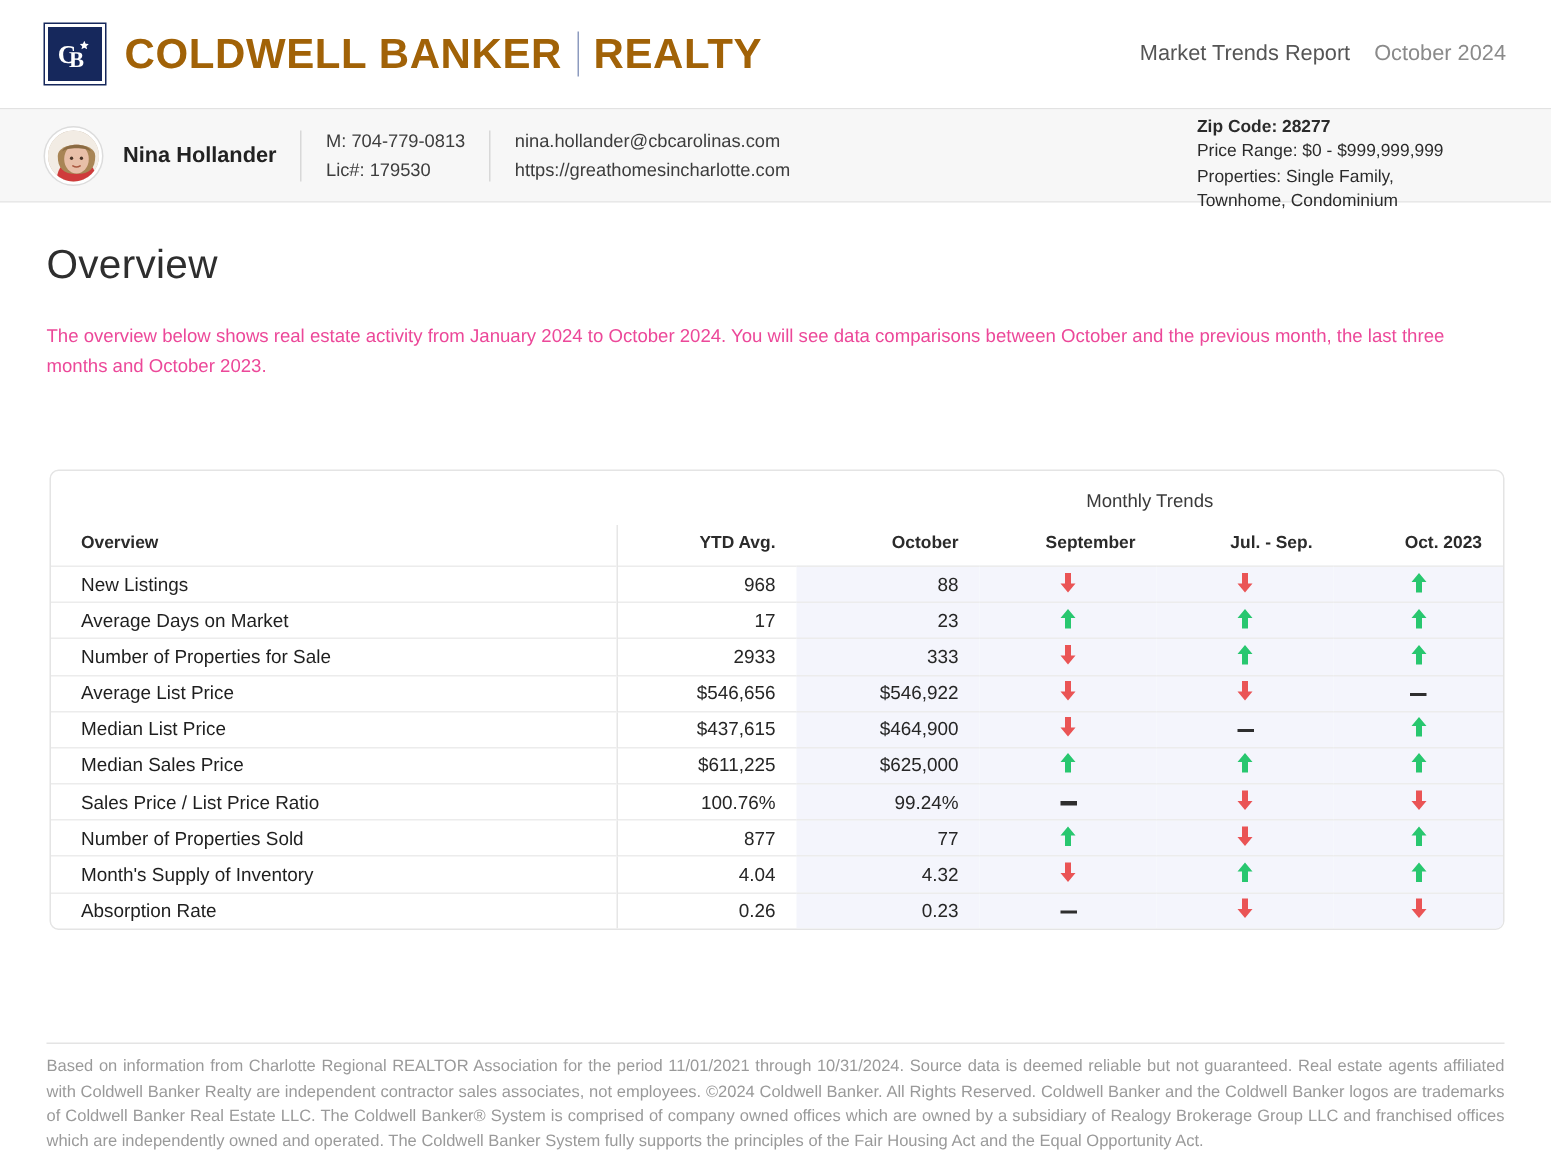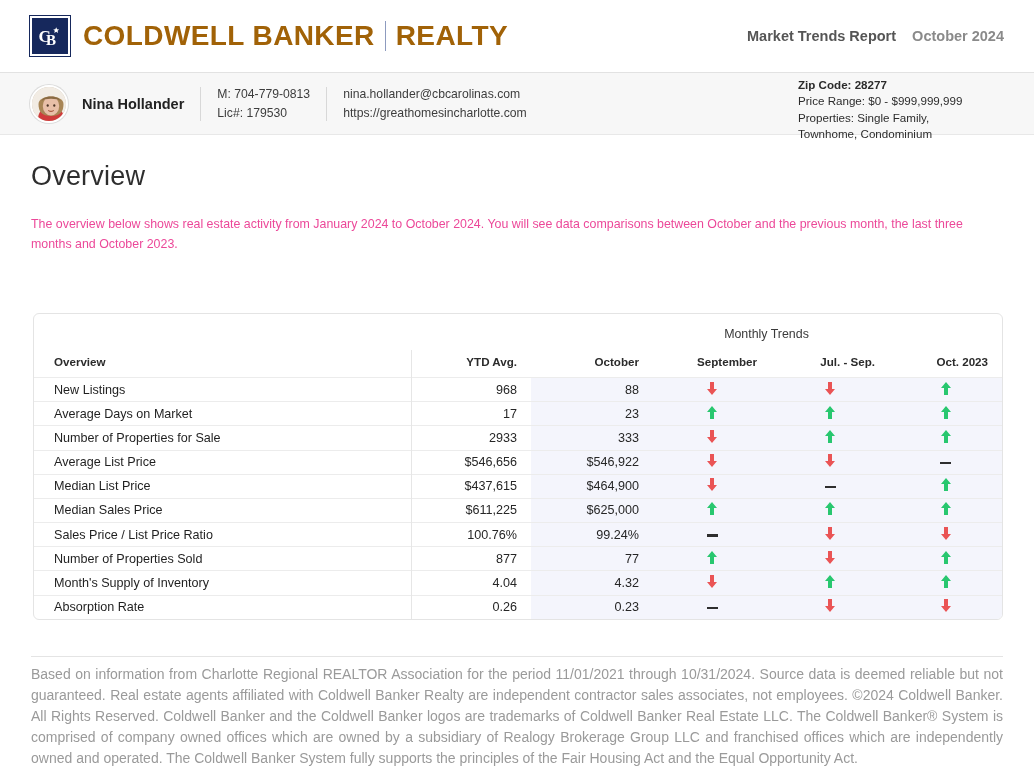--- a/index.html
+++ b/index.html
@@ -43,21 +43,20 @@
     white-space: nowrap;
   }
   .brand-divider {
     display: inline-block;
     width: 1px; height: 30px;
     background: #8d9bbf;
   }
   .header-right {
     display: flex; align-items: flex-end; gap: 16px;
     font-size: 14.5px;
-    font-weight: bold;
   }
   .hr-title { color: #555555; }
   .hr-date { color: #8a8a8a; }
 
   
   .agent-bar {
     position: relative;
     margin: 0;
     height: 62px;
     background: #f7f7f7;
@@ -158,21 +157,21 @@
     vertical-align: middle;
   }
 
   
   .footer {
     position: absolute;
     left: 31px; right: 31px;
     bottom: 12px;
     border-top: 1px solid #e4e4e4;
     padding-top: 7px;
-    font-size: 14px;
+    font-size: 11px;
     line-height: 1.5;
     color: #9a9a9a;
     text-align: justify;
   }
 </style>
 </head>
 <body>
 
 <div class="header">
   <div class="brand">

